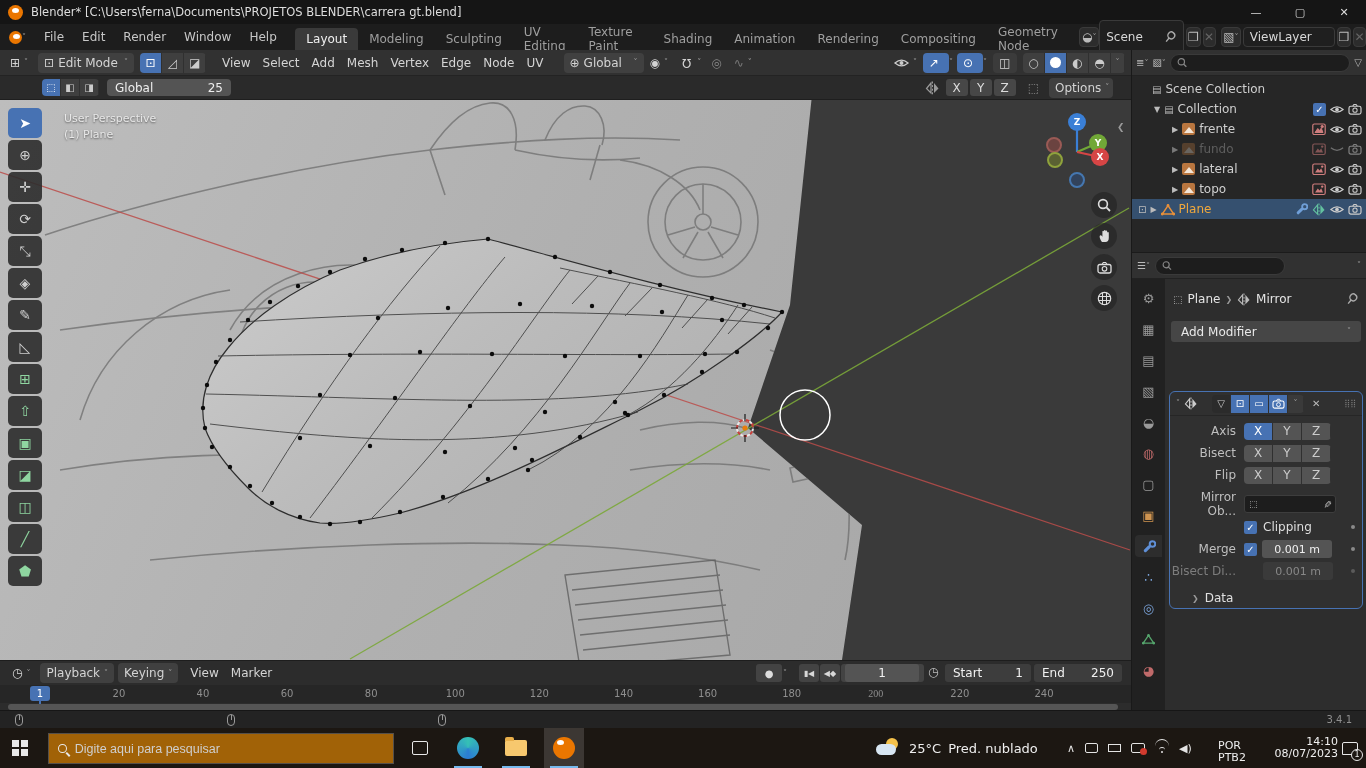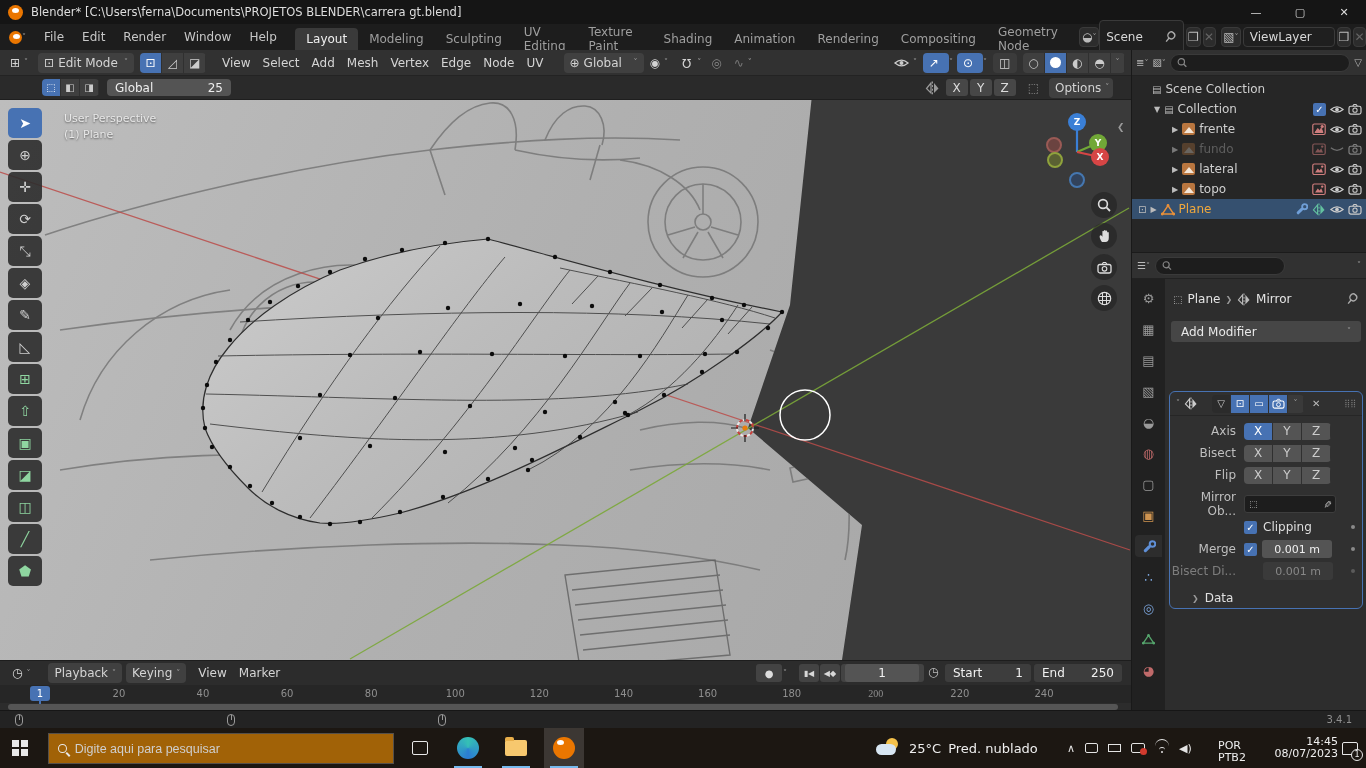--- a/index.html
+++ b/index.html
@@ -462,21 +462,21 @@
       <svg width="15" height="15" viewBox="0 0 15 15" style="color:#ddd">
         <use href="#i-grid"></use>
       </svg>
     </span>
   <span class="abs" style="left:1117px;top:22px;color:#9a9a9a;font-size:9px">❮</span>
 </div>
 
 <div class="abs" id="timeline">
   <div class="row" style="height:24px;padding:0 6px">
     <span class="hbtn">◷<span class="chev">˅</span></span>
-    <span class="hbtn dd" style="margin-left:12px">
+    <span class="hbtn dd" style="margin-left:4px">
         <span>Playback</span>
         <span class="chev">˅</span>
       </span>
     <span class="hbtn dd" style="margin-left:4px">
         <span>Keying</span>
         <span class="chev">˅</span>
       </span>
     <span class="hbtn" style="margin-left:6px">View</span>
     <span class="hbtn">Marker</span>
     <span style="flex:1"></span>
@@ -823,21 +823,21 @@
         <i style="position:absolute;left:6px;bottom:0;width:2px;height:2px;background:#e4e4e4;border-radius:50%"></i>
       </span>
     <span class="trayic">◀)</span>
   </div>
 
   <div class="abs" style="left:1218px;top:12px;line-height:12px;font-size:11px">
     <div>POR</div>
     <div>PTB2</div>
   </div>
   <div class="abs clock2" style="left:1262px;top:8px;width:76px">
-    <div>14:45</div>
+    <div>14:10</div>
     <div>08/07/2023</div>
   </div>
   <span class="appbtn" style="left:1334px;width:32px">
     <span style="position:relative;width:16px;height:13px;border:1.5px solid #e8e8e8;border-radius:2px 2px 2px 0">
       <i style="position:absolute;right:-6px;bottom:-7px;width:12px;height:12px;border-radius:50%;background:#1c1712;border:1px solid #e8e8e8;font-size:8px;font-style:normal;display:flex;align-items:center;justify-content:center">1</i>
     </span>
   </span>
 </div>
 
 </body></html>

